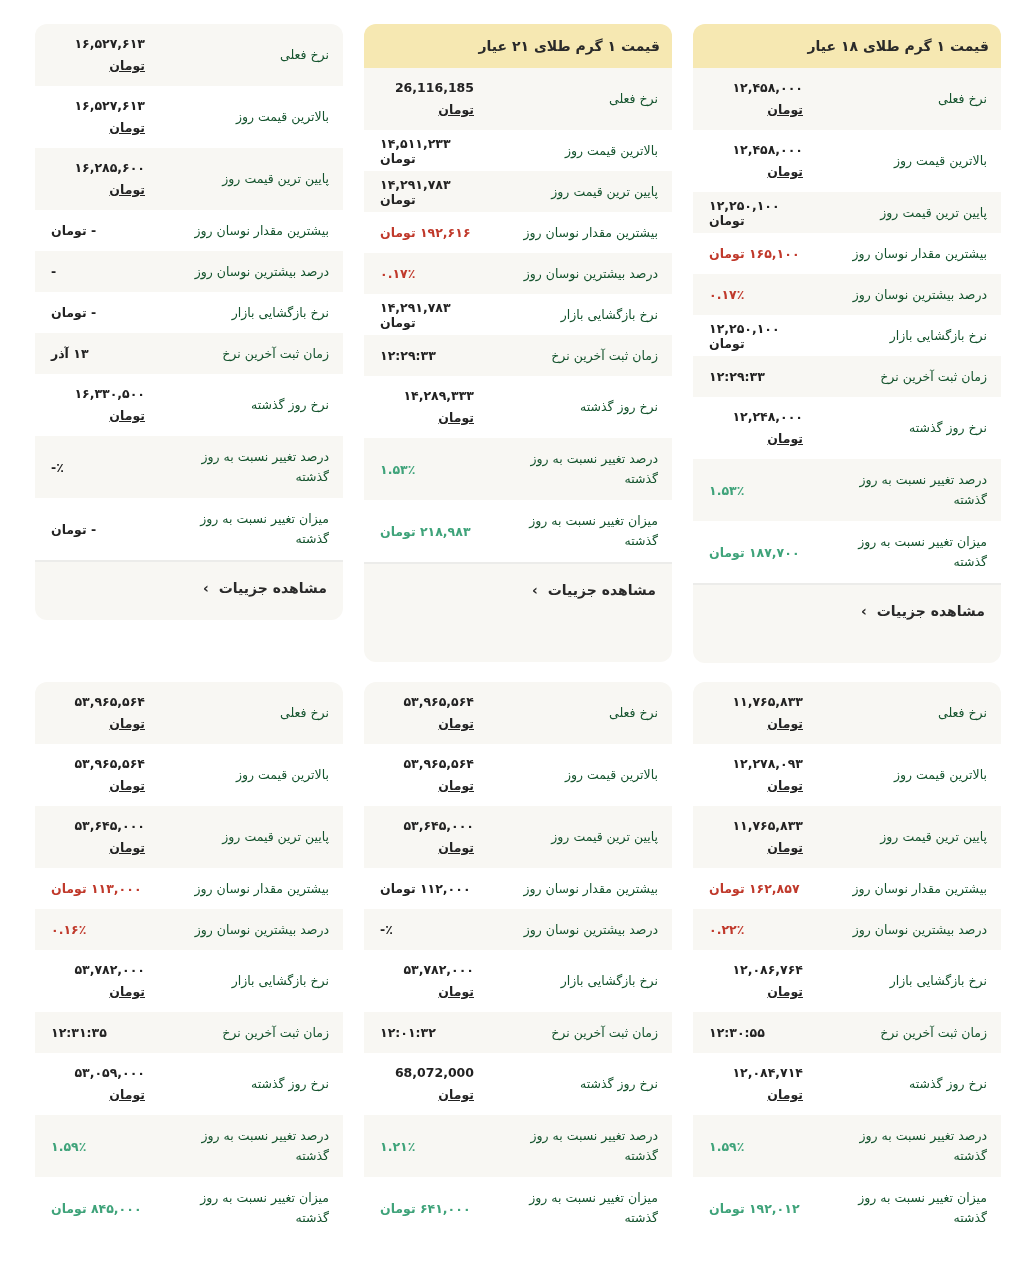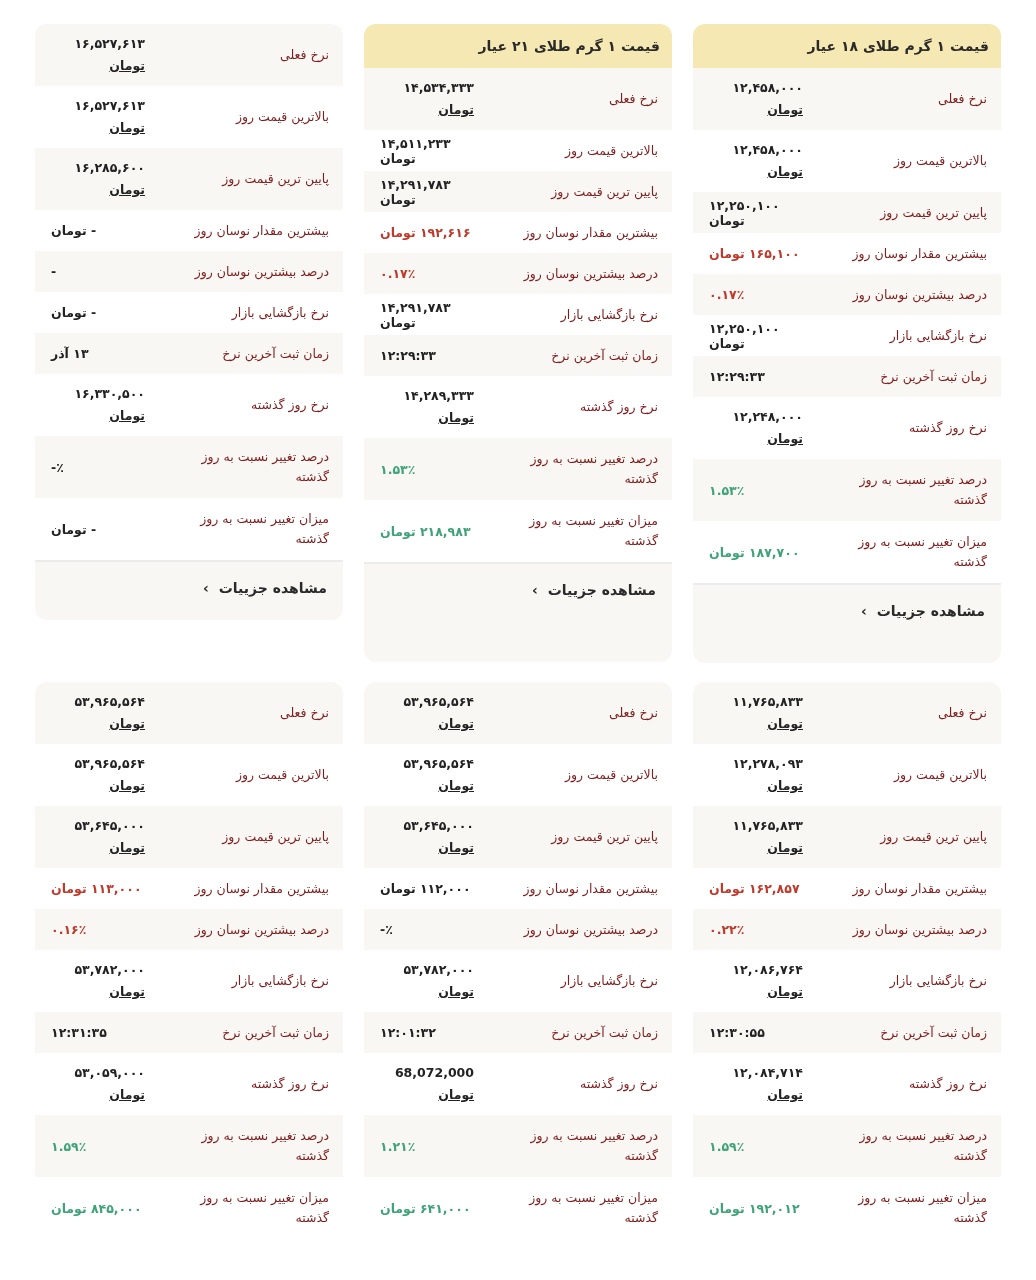--- a/index.html
+++ b/index.html
@@ -12,21 +12,21 @@
   .card-header {
     background: #f6e8b2; height: 44px; padding: 0 12px 0 12px;
     display: flex; align-items: center; justify-content: flex-start;
     font-size: 14px; font-weight: bold; color: #2a2a2a;
   }
   .row {
     display: flex; align-items: center; justify-content: space-between;
     padding: 0 14px 0 0; font-size: 12.5px;
   }
   .row.alt { background: #f8f7f3; }
-  .row .label { color: #7f1d1d; width: 150px; line-height: 20px; text-align: right; }
+  .row .label { color: #14532d; width: 150px; line-height: 20px; text-align: right; }
   .val-wrap { width: 110px; display: flex; flex-direction: column; align-items: flex-start; }
   .val-wrap .num { font-weight: bold; font-size: 12.5px; line-height: 22px; }
   .val-wrap .unit { font-weight: bold; font-size: 12.5px; line-height: 22px; padding-left: 18px; text-decoration: underline; }
   .inline-val { width: 120px; text-align: left; font-weight: bold; font-size: 12.5px; padding-left: 16px; direction: rtl; }
   .red { color: #c0392b !important; }
   .green { color: #3fa37a !important; }
   .footer {
     background: #f8f7f3; border-top: 2px solid #ececea;
     display: flex; align-items: flex-start; justify-content: flex-start;
     padding: 18px 16px 0 0; font-size: 14px; font-weight: bold; color: #2a2a2a;
@@ -91,21 +91,21 @@
     <span>مشاهده جزییات</span>
     <span class="chev">›</span>
   </div>
 </div>
 
 <div class="card" style="left:364px; top:24px;">
   <div class="card-header">قیمت ۱ گرم طلای ۲۱ عیار</div>
   <div class="row alt" style="height:62px;">
     <span class="label">نرخ فعلی</span>
     <div class="val-wrap">
-        <span class="num">۱۴,۵۳۴,۳۳۳</span>
+        <span class="num">26,116,185</span>
         <span class="unit">تومان</span>
       </div>
   </div>
   <div class="row" style="height:41px;">
     <span class="label">بالاترین قیمت روز</span>
     <span class="inline-val">۱۴,۵۱۱,۲۳۳ تومان</span>
   </div>
   <div class="row alt" style="height:41px;">
     <span class="label">پایین ترین قیمت روز</span>
     <span class="inline-val">۱۴,۲۹۱,۷۸۳ تومان</span>

